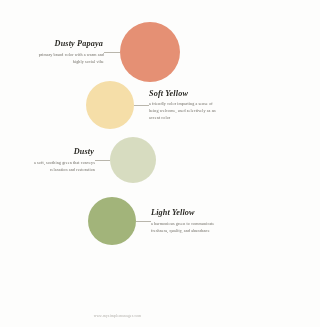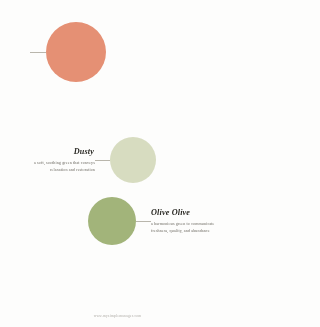--- a/index.html
+++ b/index.html
@@ -97,39 +97,51 @@
     letter-spacing: 0.35px;
     color: #a9a6a0;
   }
 </style>
 </head>
 <body style="background: rgb(253, 253, 252);">
 
 <div id="palette-sheet">
 
   <div class="swatch-row" id="row-papaya">
+    <div class="label-block to-left">
+      <p class="swatch-name" style="color: rgb(43, 42, 37);">Dusty Papaya</p>
+      <p class="swatch-desc" style="color: rgb(109, 106, 98);">primary brand color with a warm and highly social vibe</p>
+    </div>
     <div class="connector" style="background: rgb(185, 182, 172);"></div>
     <div class="circle" style="background:#E59074"></div>
   </div>
 
+  <div class="swatch-row" id="row-yellow">
+    <div class="circle" style="background:#F5DEA8"></div>
+    <div class="connector" style="background: rgb(185, 182, 172);"></div>
+    <div class="label-block to-right">
+      <p class="swatch-name" style="color: rgb(43, 42, 37);">Soft Yellow</p>
+      <p class="swatch-desc" style="color: rgb(109, 106, 98);">a friendly color imparting a sense of being welcome, used selectively as an accent color</p>
+    </div>
+  </div>
 
   <div class="swatch-row" id="row-sage">
     <div class="label-block to-left">
       <p class="swatch-name" style="color: rgb(43, 42, 37);">Dusty</p>
       <p class="swatch-desc" style="color: rgb(109, 106, 98);">a soft, soothing green that conveys relaxation and restoration</p>
     </div>
     <div class="connector" style="background: rgb(185, 182, 172);"></div>
     <div class="circle" style="background:#D7DCC0"></div>
   </div>
 
   <div class="swatch-row" id="row-olive">
     <div class="circle" style="background:#A2B47A"></div>
     <div class="connector" style="background: rgb(185, 182, 172);"></div>
     <div class="label-block to-right">
-      <p class="swatch-name" style="color: rgb(43, 42, 37);">Olive Olive</p>
+      <p class="swatch-name" style="color: rgb(43, 42, 37);">Light Yellow</p>
       <p class="swatch-desc" style="color: rgb(109, 106, 98);">a harmonious green to communicate freshness, quality, and abundance</p>
     </div>
   </div>
 
 
   <div id="site-footer">www.mysimplemanager.com</div>
 
 </div>
 
 </body></html>

